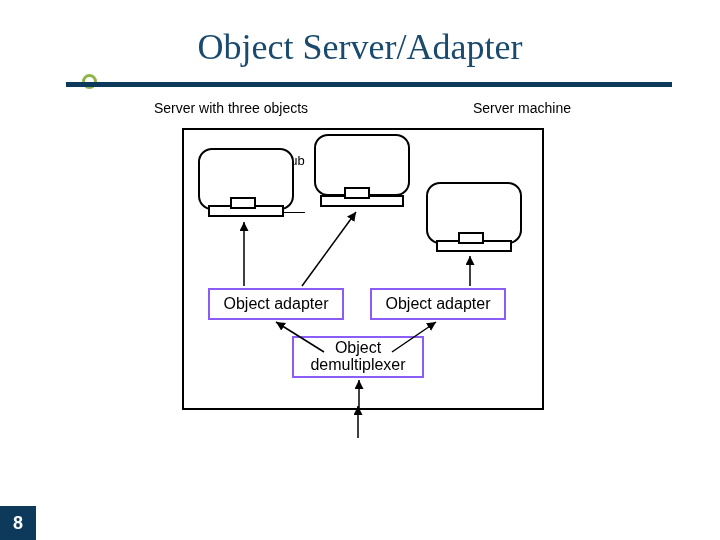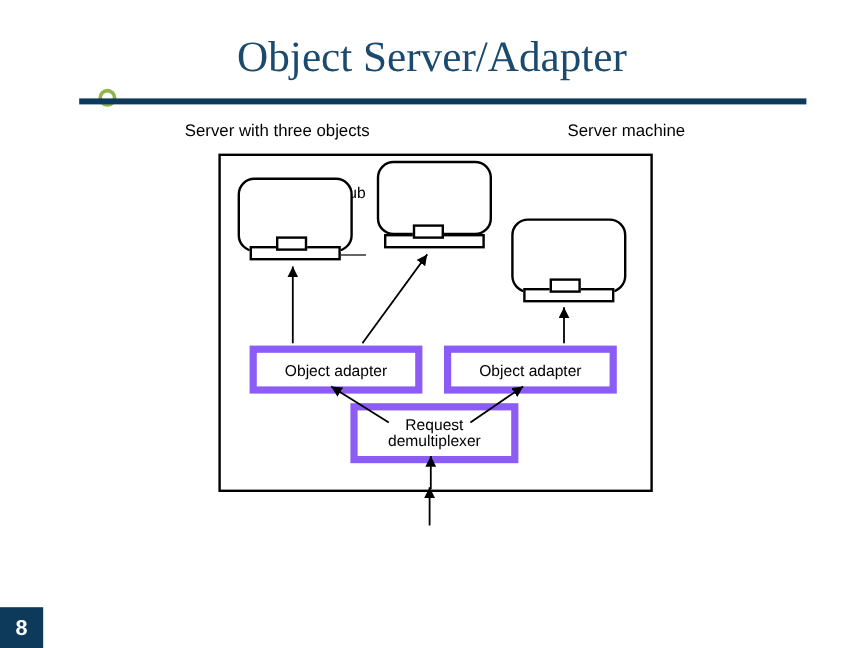--- a/index.html
+++ b/index.html
@@ -24,21 +24,21 @@
   .bar{position:absolute;height:8px;border:2px solid #000;background:#fff}
   .b1{top:75px;left:24px;width:72px}
   .b2{top:65px;left:136px;width:80px}
   .b3{top:110px;left:252px;width:72px}
 
   .sm{position:absolute;width:22px;height:8px;border:2px solid #000;background:#fff}
   .s1{top:67px;left:46px}
   .s2{top:57px;left:160px}
   .s3{top:102px;left:274px}
 
-  .adapter{position:absolute;border:6px solid #8b5cf6;background:#fff;font-family:Arial,sans-serif;font-size:13px;display:flex;align-items:center;justify-content:center}
+  .adapter{position:absolute;border:2px solid #8b5cf6;background:#fff;font-family:Arial,sans-serif;font-size:16px;display:flex;align-items:center;justify-content:center}
   .a1{top:158px;left:24px;width:132px;height:28px}
   .a2{top:158px;left:186px;width:132px;height:28px}
   .demux{top:206px;left:108px;width:128px;height:38px;line-height:1.05;text-align:center}
 
   .localos{position:absolute;top:248px;left:0;width:100%;height:28px;border-top:2px solid #000;font-family:Arial,sans-serif;font-size:13px;display:flex;align-items:center;justify-content:center}
 
   .skelabel{top:24px;left:44px;font-size:13px;background:#fff;padding:0 2px;line-height:1.05}
   .skelabel-line{position:absolute;top:54px;left:90px;width:30px;height:28px;border-left:1px solid #000;border-bottom:1px solid #000}
 
   svg.arrows{position:absolute;top:0;left:0;width:358px;height:278px;pointer-events:none}
@@ -65,21 +65,21 @@
       <div class="rr o3"></div>
       <div class="bar b1"></div>
       <div class="bar b2"></div>
       <div class="bar b3"></div>
       <div class="sm s1"></div>
       <div class="sm s2"></div>
       <div class="sm s3"></div>
 
       <div class="adapter a1">Object adapter</div>
       <div class="adapter a2">Object adapter</div>
-      <div class="adapter demux" style="white-space:pre">Request
+      <div class="adapter demux" style="white-space:pre">Object
 demultiplexer</div>
 
 
       <svg class="arrows">
         <defs>
             <marker id="ah" markerWidth="8" markerHeight="8" refX="6" refY="3" orient="auto">
               <path d="M0,0 L6,3 L0,6 Z" fill="#000"></path>
             </marker>
           </defs>
         <line x1="60" y1="156" x2="60" y2="92" stroke="#000" stroke-width="1.5" marker-end="url(#ah)"></line>

